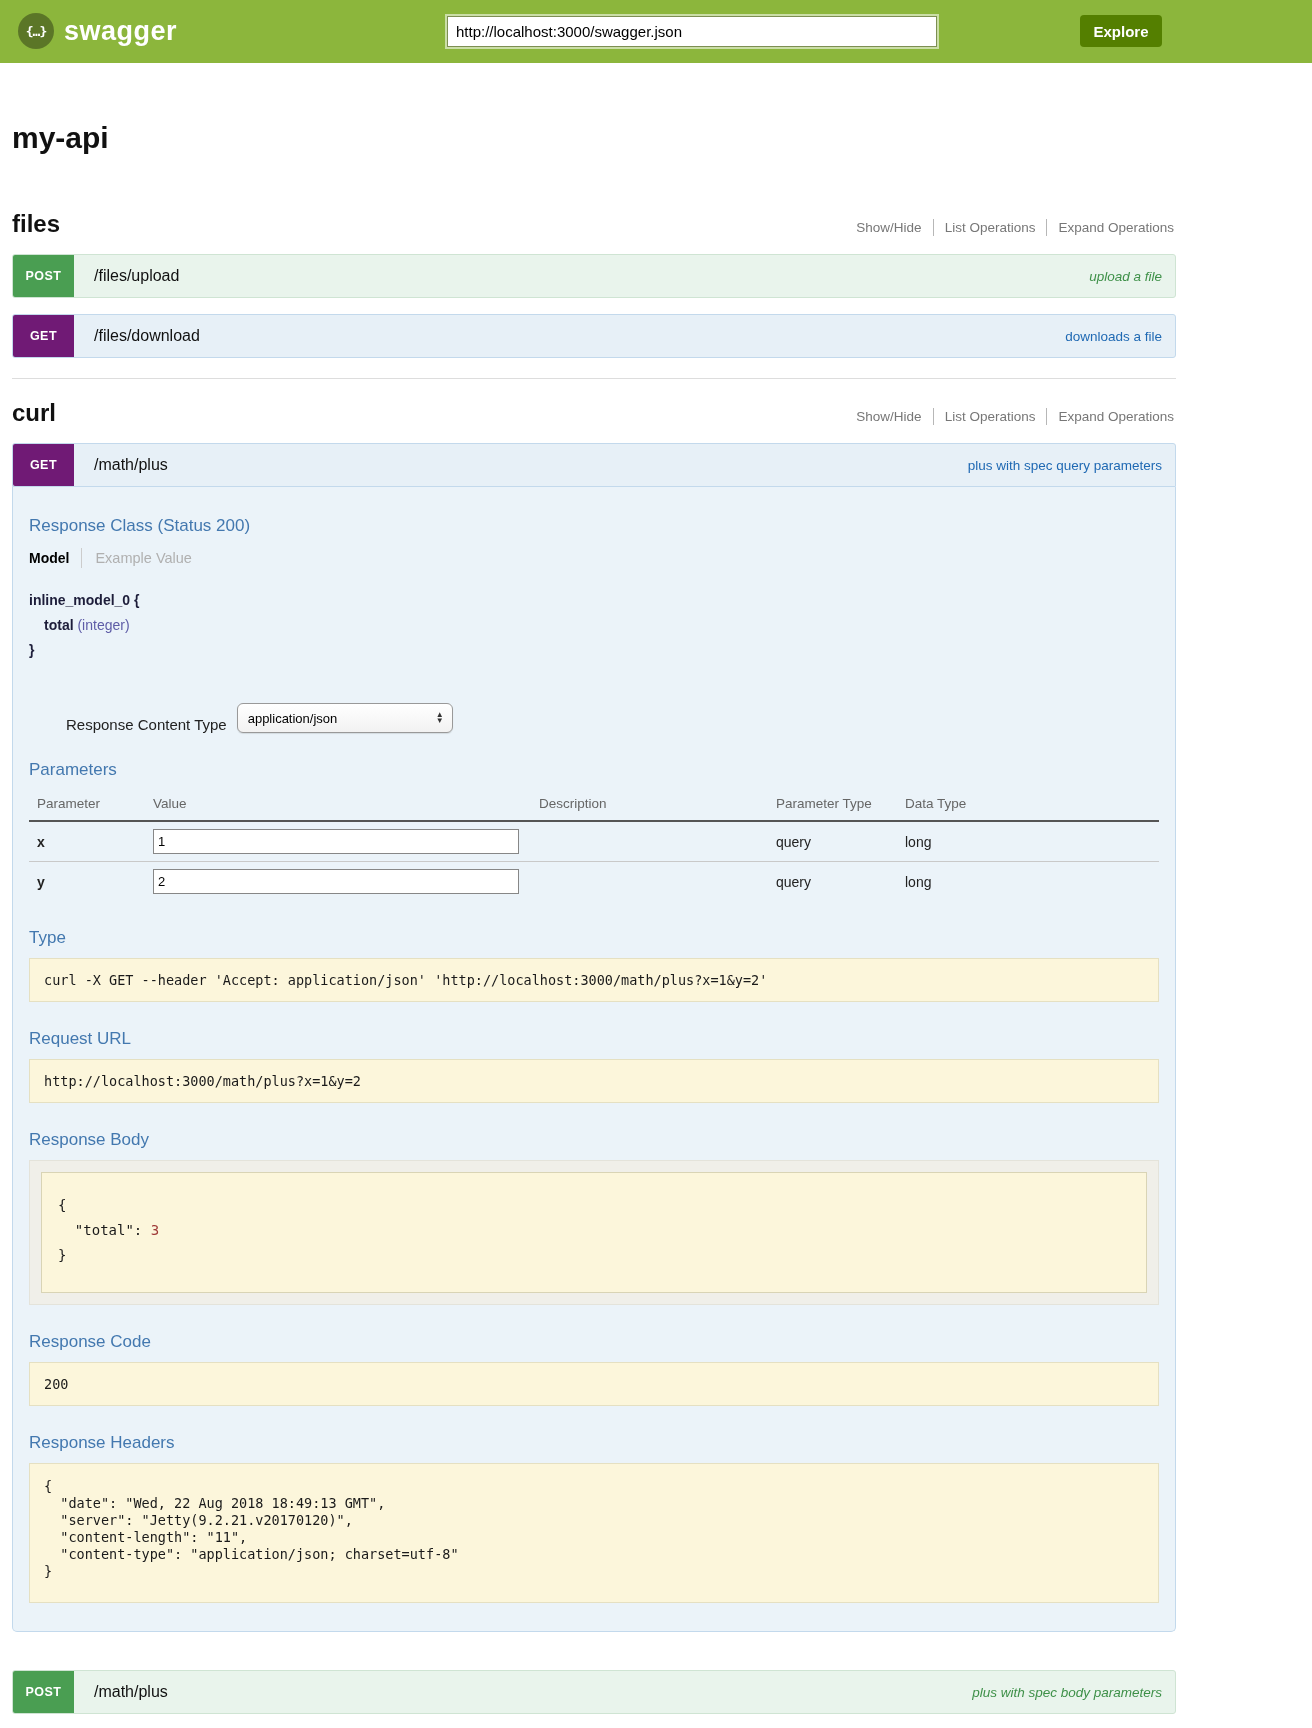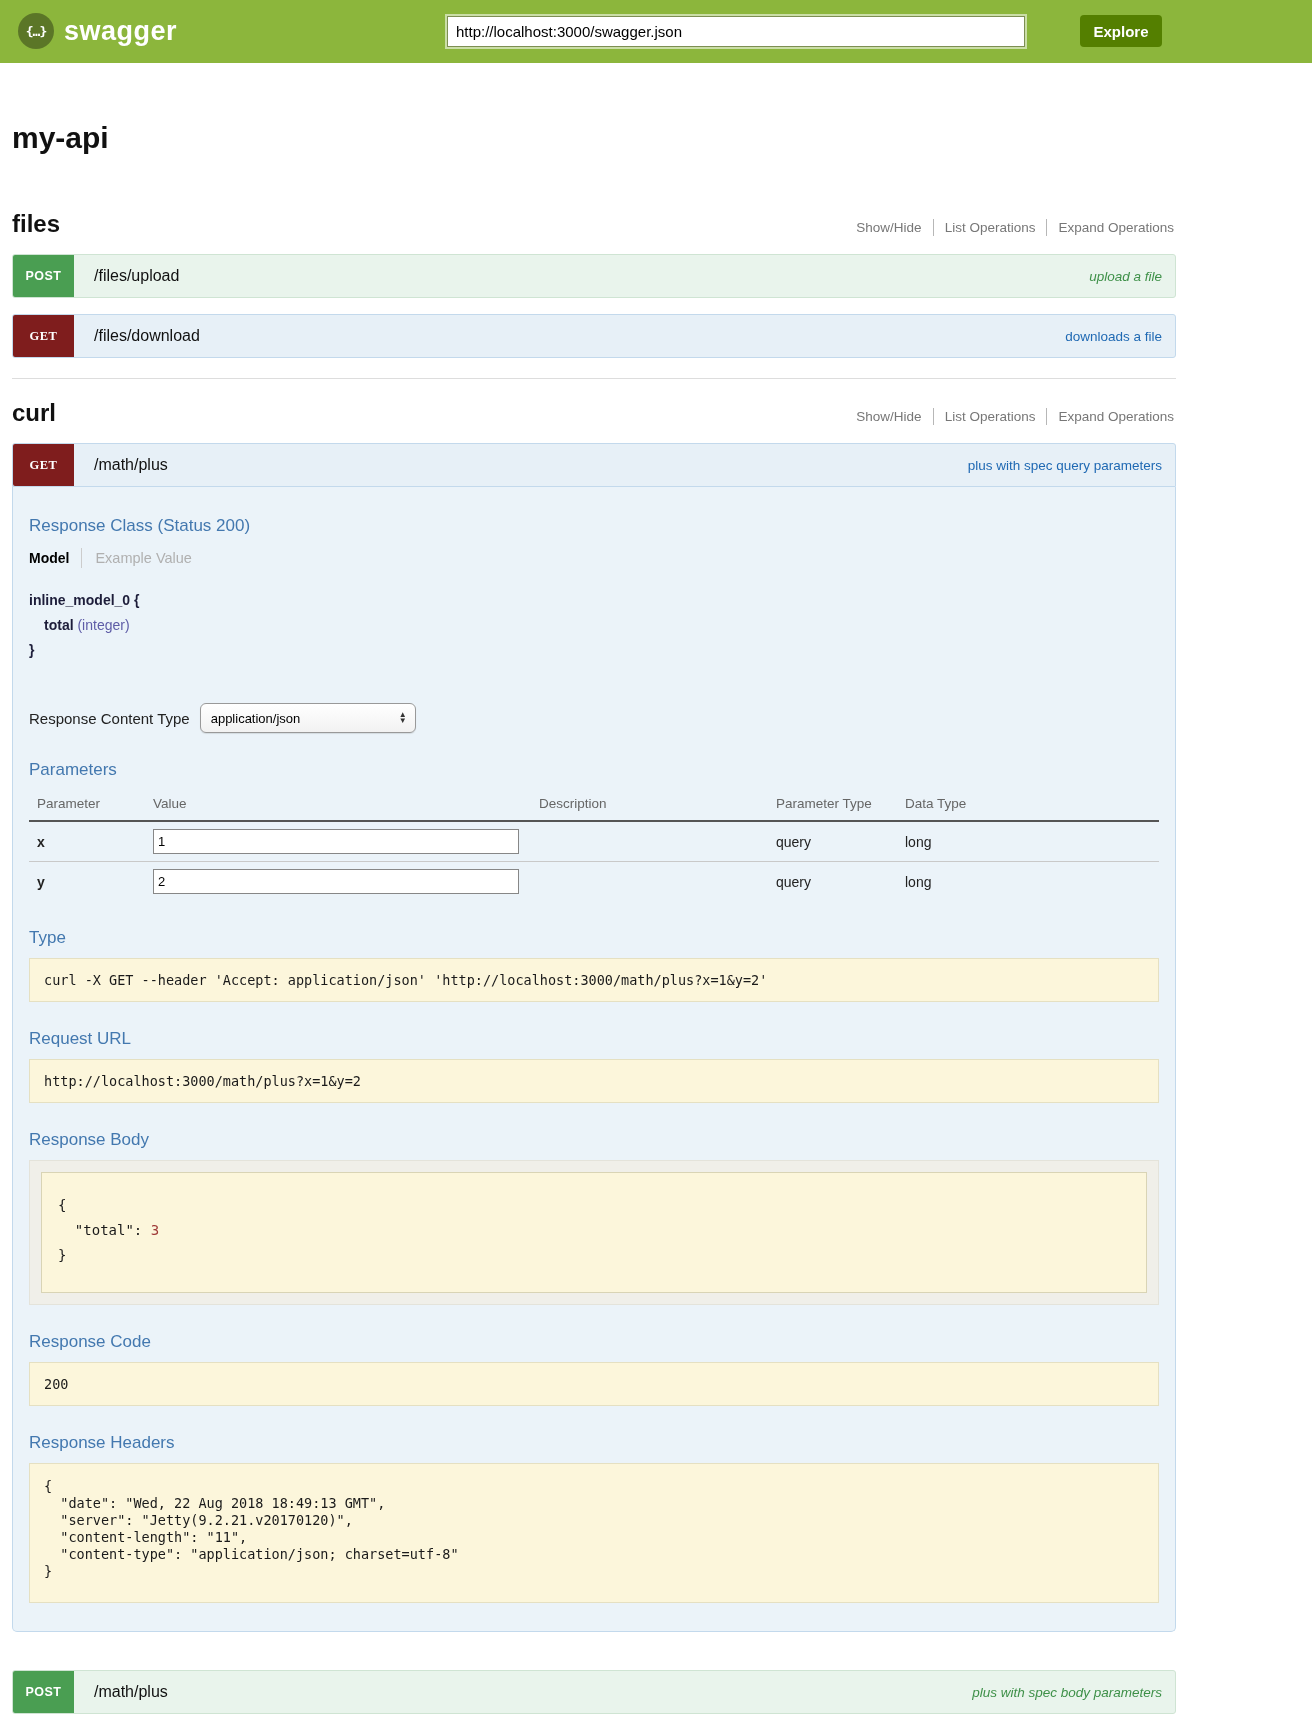--- a/index.html
+++ b/index.html
@@ -35,21 +35,21 @@
   .logo-title {
     color: #fff;
     font-size: 27px;
     font-weight: bold;
     margin-left: 10px;
     letter-spacing: 0.5px;
   }
   .url-input {
     position: absolute;
     left: 447px; top: 16px;
-    width: 578px; height: 31px;
+    width: 490px; height: 31px;
     border: 1px solid #7d8f52;
     box-shadow: 0 0 0 2px rgba(255,255,255,0.55);
     background: #fff;
     font-size: 15px;
     padding: 4px 8px;
     color: #000;
     font-family: "Liberation Sans", sans-serif;
   }
   .explore-btn {
     position: absolute;
@@ -109,21 +109,21 @@
   .method-badge {
     width: 61px;
     align-self: stretch;
     display: flex; align-items: center; justify-content: center;
     color: #fff;
     font-size: 12.5px;
     font-weight: bold;
     border-radius: 2px 0 0 2px;
     letter-spacing: 0.5px;
   }
-  .endpoint.get  .method-badge { background: #7f1d1d; font-family: Liberation Serif, serif; }
+  .endpoint.get  .method-badge { background: #701a75; }
   .endpoint.post .method-badge { background: #4a9e52; }
   .endpoint-path { margin-left: 20px; font-size: 16px; color: #111; }
   .endpoint-summary { margin-left: auto; margin-right: 13px; font-size: 13.5px; text-decoration: none; }
   .endpoint.get  .endpoint-summary { color: #1f69b3; }
   .endpoint.post .endpoint-summary { color: #3e9048; font-style: italic; }
   .endpoint.attached { margin-bottom: 0; border-radius: 3px 3px 0 0; }
 
   .section-divider { margin-top: 20px; border-bottom: 1px solid #ddd; }
 
   
@@ -147,21 +147,21 @@
     margin-left: 12px; padding: 2px 0 2px 13px;
     border-left: 1px solid #ccc;
     cursor: pointer;
   }
   .model-signature { margin-top: 20px; font-size: 14px; line-height: 25px; color: #1d1d3a; }
   .sig-open, .sig-close { font-weight: bold; }
   .sig-prop-line { padding-left: 15px; }
   .sig-prop-name { font-weight: bold; }
   .sig-prop-type { color: #5e5ca7; }
 
-  .rct-row { display: flex; align-items: center; margin-top: 40px; }
+  .rct-row { display: flex; align-items: flex-end; margin-top: 40px; margin-left: 37px; }
   .rct-label { font-size: 15px; color: #222; }
   .content-type-select {
     margin-left: 10px;
     width: 216px; height: 30px;
     background: linear-gradient(#ffffff, #f2f2f2);
     border: 1px solid #999;
     border-radius: 6px;
     display: flex; align-items: center;
     padding: 0 8px 0 10px;
     font-size: 13px;

